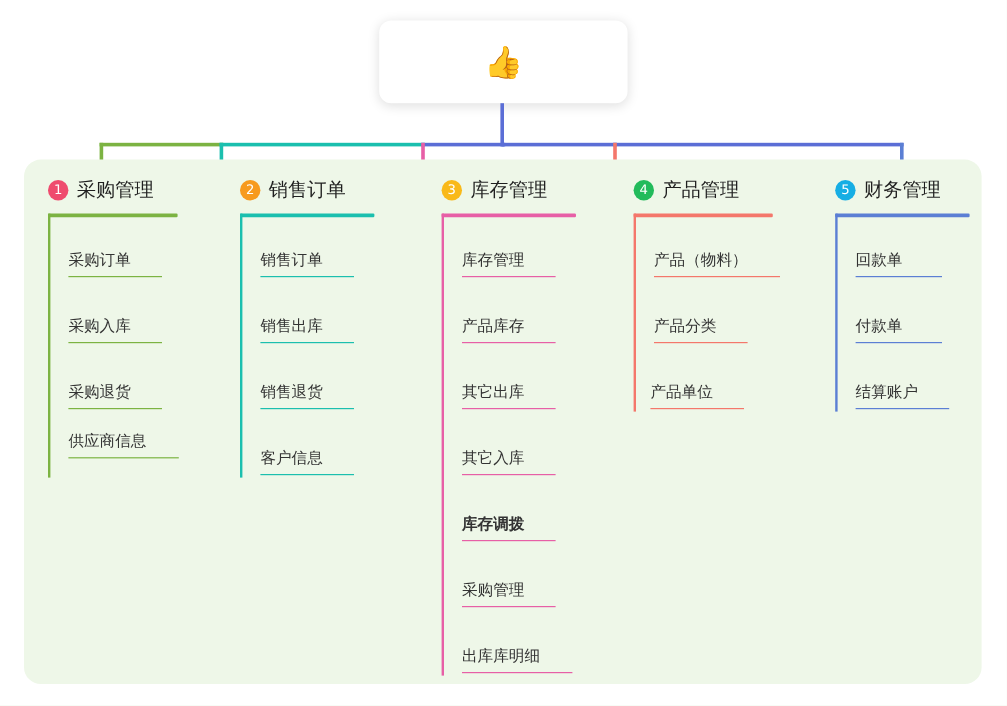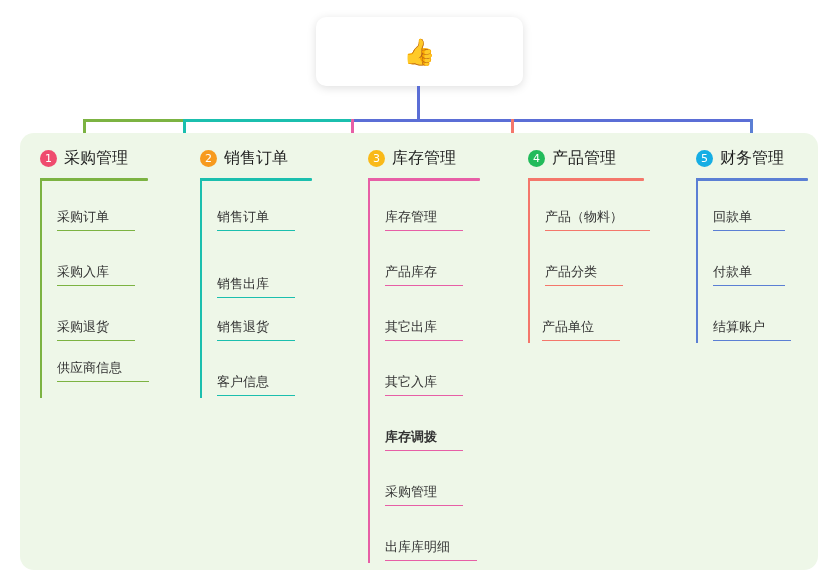--- a/index.html
+++ b/index.html
@@ -108,21 +108,21 @@
         <div class="col-head" style="top: 148px;">
           <span class="badge" style="background: rgb(247, 154, 30);">2</span>
           <span class="col-title">销售订单</span>
         </div>
         <div class="head-rule" style="top: 178px; width: 112px; background: rgb(27, 191, 174);"></div>
         <div class="spine" style="left: 0px; top: 178px; height: 220px; background: rgb(27, 191, 174);"></div>
         <div class="item" style="left: 17px; top: 201px; height: 30px; width: 78px;">
           <span class="item-label">销售订单</span>
           <div class="item-rule" style="width: 78px; background: rgb(27, 191, 174);"></div>
         </div>
-        <div class="item" style="left: 17px; top: 256px; height: 30px; width: 78px; margin-top: 12px;">
+        <div class="item" style="left: 17px; top: 256px; height: 30px; width: 78px;">
           <span class="item-label">销售出库</span>
           <div class="item-rule" style="width: 78px; background: rgb(27, 191, 174);"></div>
         </div>
         <div class="item" style="left: 17px; top: 311px; height: 30px; width: 78px;">
           <span class="item-label">销售退货</span>
           <div class="item-rule" style="width: 78px; background: rgb(27, 191, 174);"></div>
         </div>
         <div class="item" style="left: 17px; top: 366px; height: 30px; width: 78px;">
           <span class="item-label">客户信息</span>
           <div class="item-rule" style="width: 78px; background: rgb(27, 191, 174);"></div>

